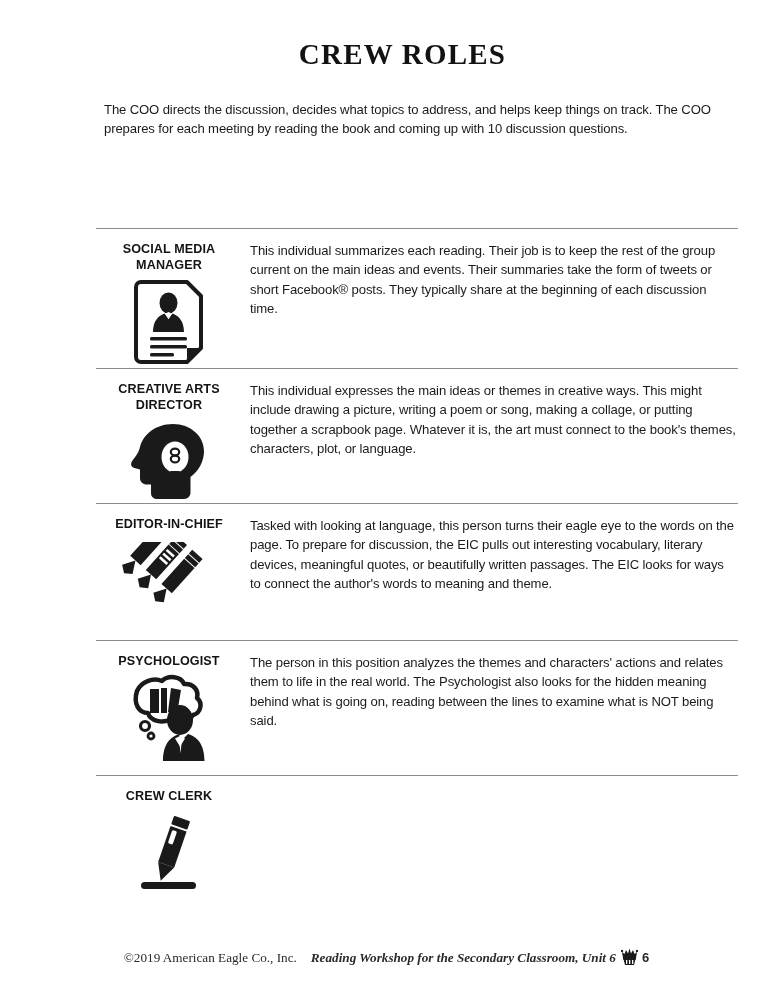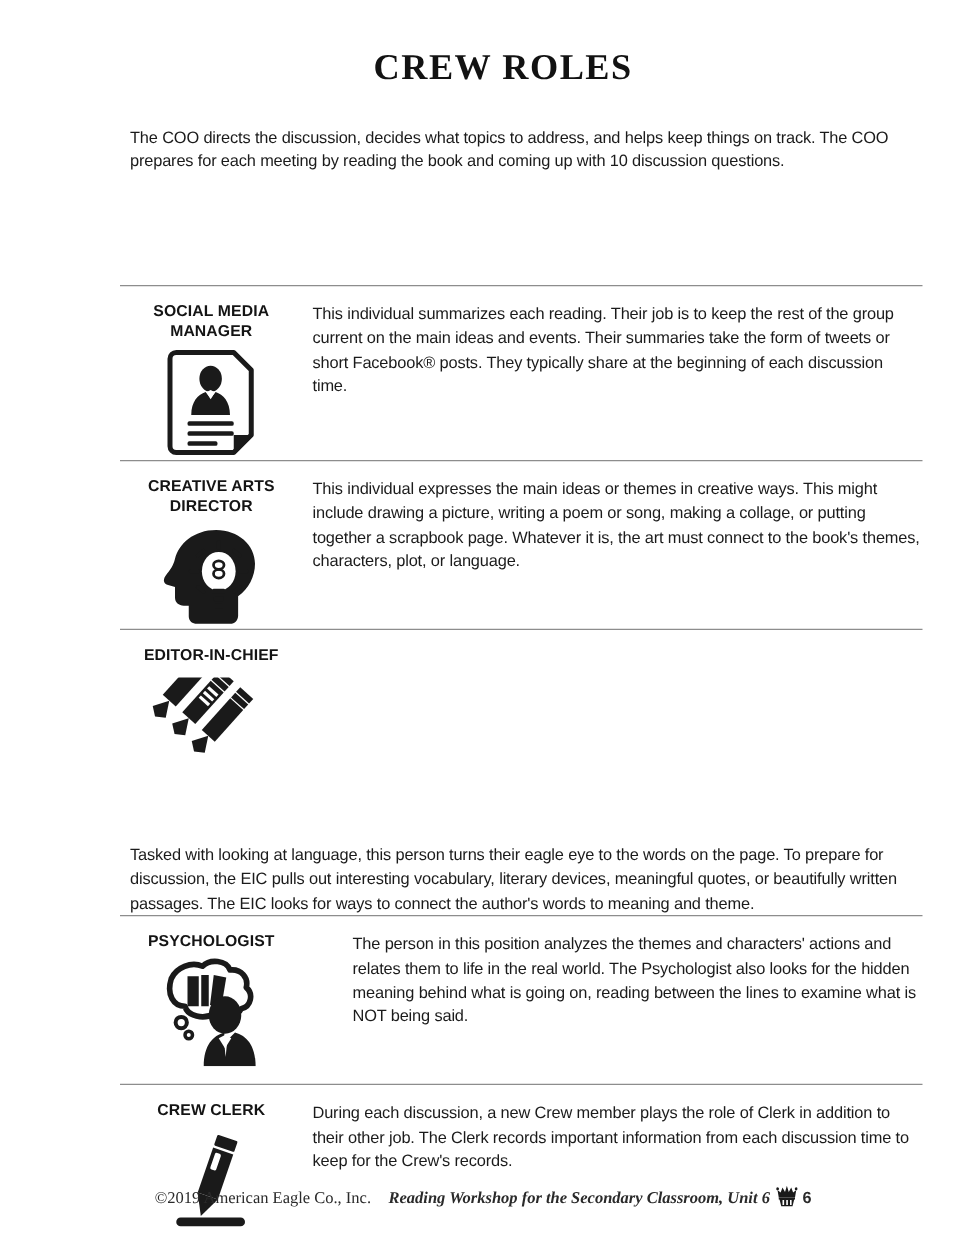--- a/index.html
+++ b/index.html
@@ -96,22 +96,22 @@
     font-size: 13.1px;
     line-height: 19.4px;
     color: #1b1b1b;
     letter-spacing: -0.12px;
   }
 
   
   .h1 { min-height: 140px; }
   .h2 { min-height: 140px; }
   .h3 { min-height: 135px; }
-  .h4 { min-height: 137px; flex-direction: column; }
-  .h5 { min-height: 135px; gap: 32px; }
+  .h4 { min-height: 137px; }
+  .h5 { min-height: 135px; }
   .h6 { min-height: 120px; }
 
   
   .footer {
     position: absolute;
     left: 0;
     top: 946px;
     width: 773px;
     text-align: center;
     font-family: "Liberation Serif", serif;
@@ -279,21 +279,20 @@
 
               <rect x="38" y="18" width="5" height="14" rx="1.5" fill="#ffffff"></rect>
 
               <path d="M35 53 l8.5 17 8.5 -17 z"></path>
             </g>
 
             <rect x="14" y="70" width="55" height="7" rx="3.5"></rect>
           </svg>
         </div>
       </div>
-      <div class="role-body">During each discussion, a new Crew member plays the role of Clerk in addition to their other job. The Clerk records important information from each discussion time to keep for the Crew's records.</div>
     </div>
 
   </div>
 
   <div class="footer">
     <span class="copy">©2019 American Eagle Co., Inc.</span><span class="work">Reading Workshop for the Secondary Classroom, Unit 6</span><span class="emblem"><svg width="17" height="20" viewBox="0 0 17 20" fill="#1a1a1a" xmlns="http://www.w3.org/2000/svg">
           <path d="M1 6 l2.5 2 1.5 -4 2 3.5 1.5 -5 1.5 5 2 -3.5 1.5 4 2.5 -2 -1 6 h-13 z"></path>
           <path d="M2.5 13 h12 l-1.5 6 h-9 z"></path>
           <rect x="2" y="12" width="13" height="1.6"></rect>
           <circle cx="1" cy="5" r="1.2"></circle>

